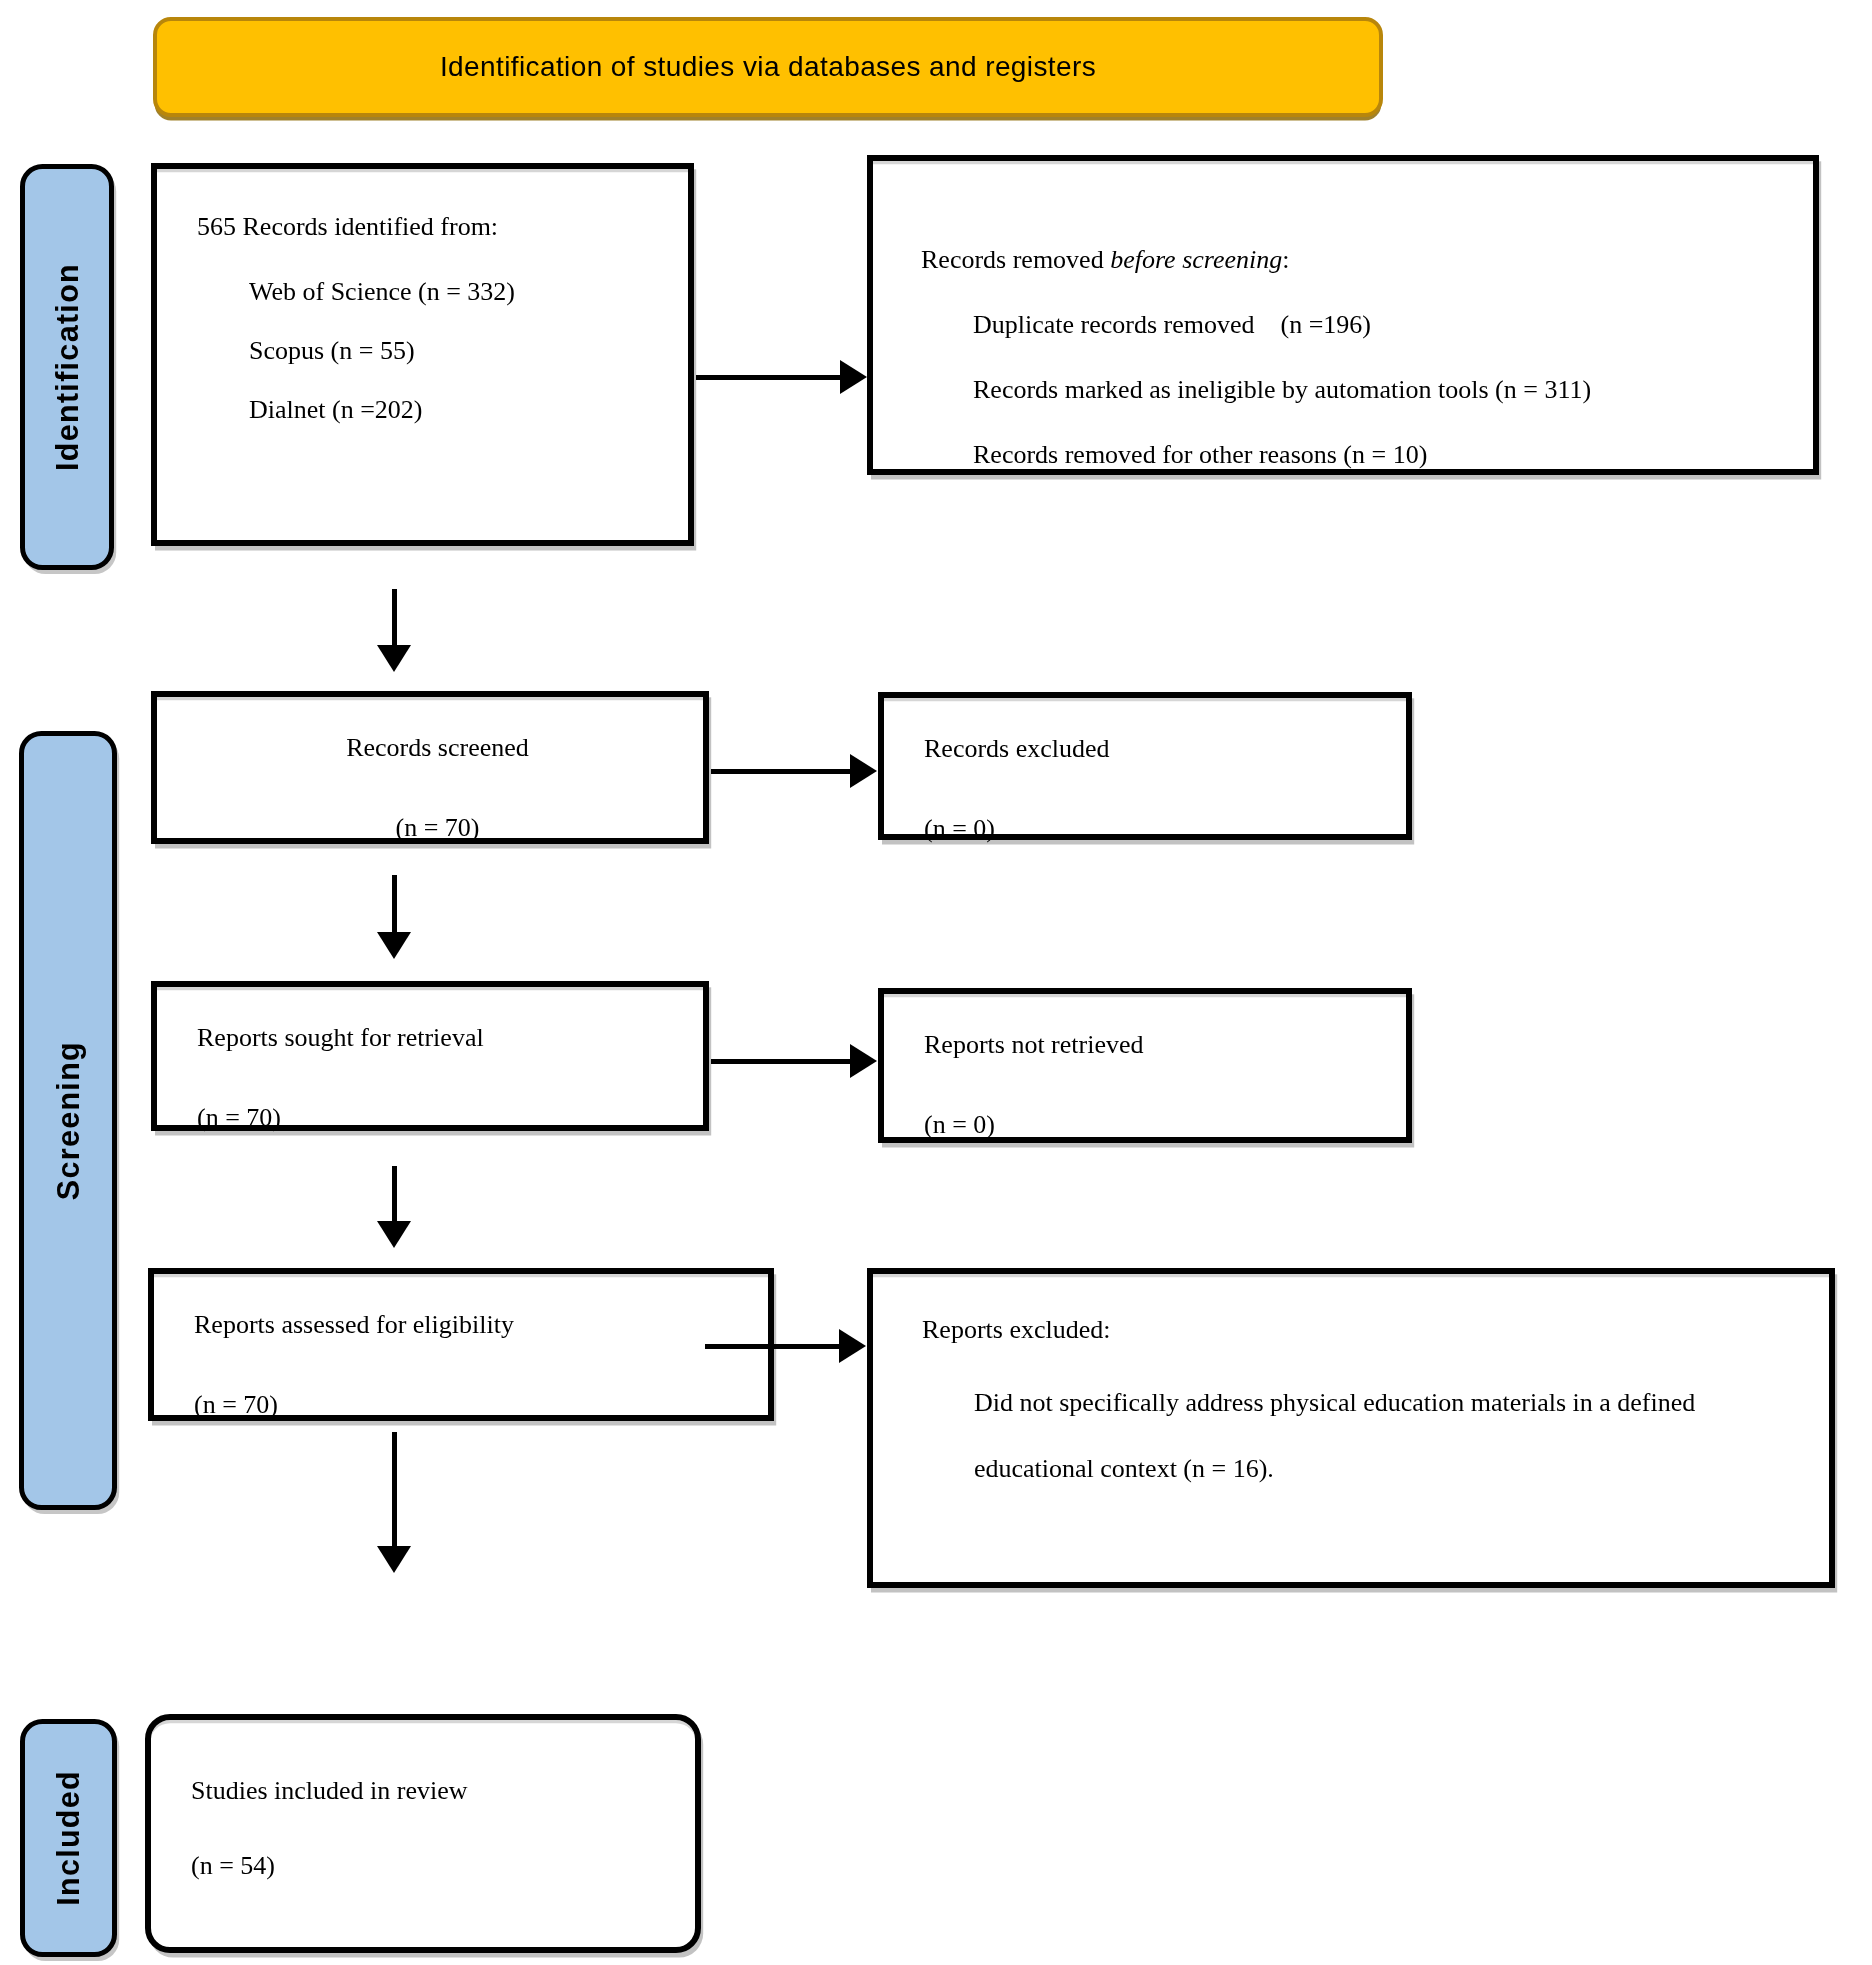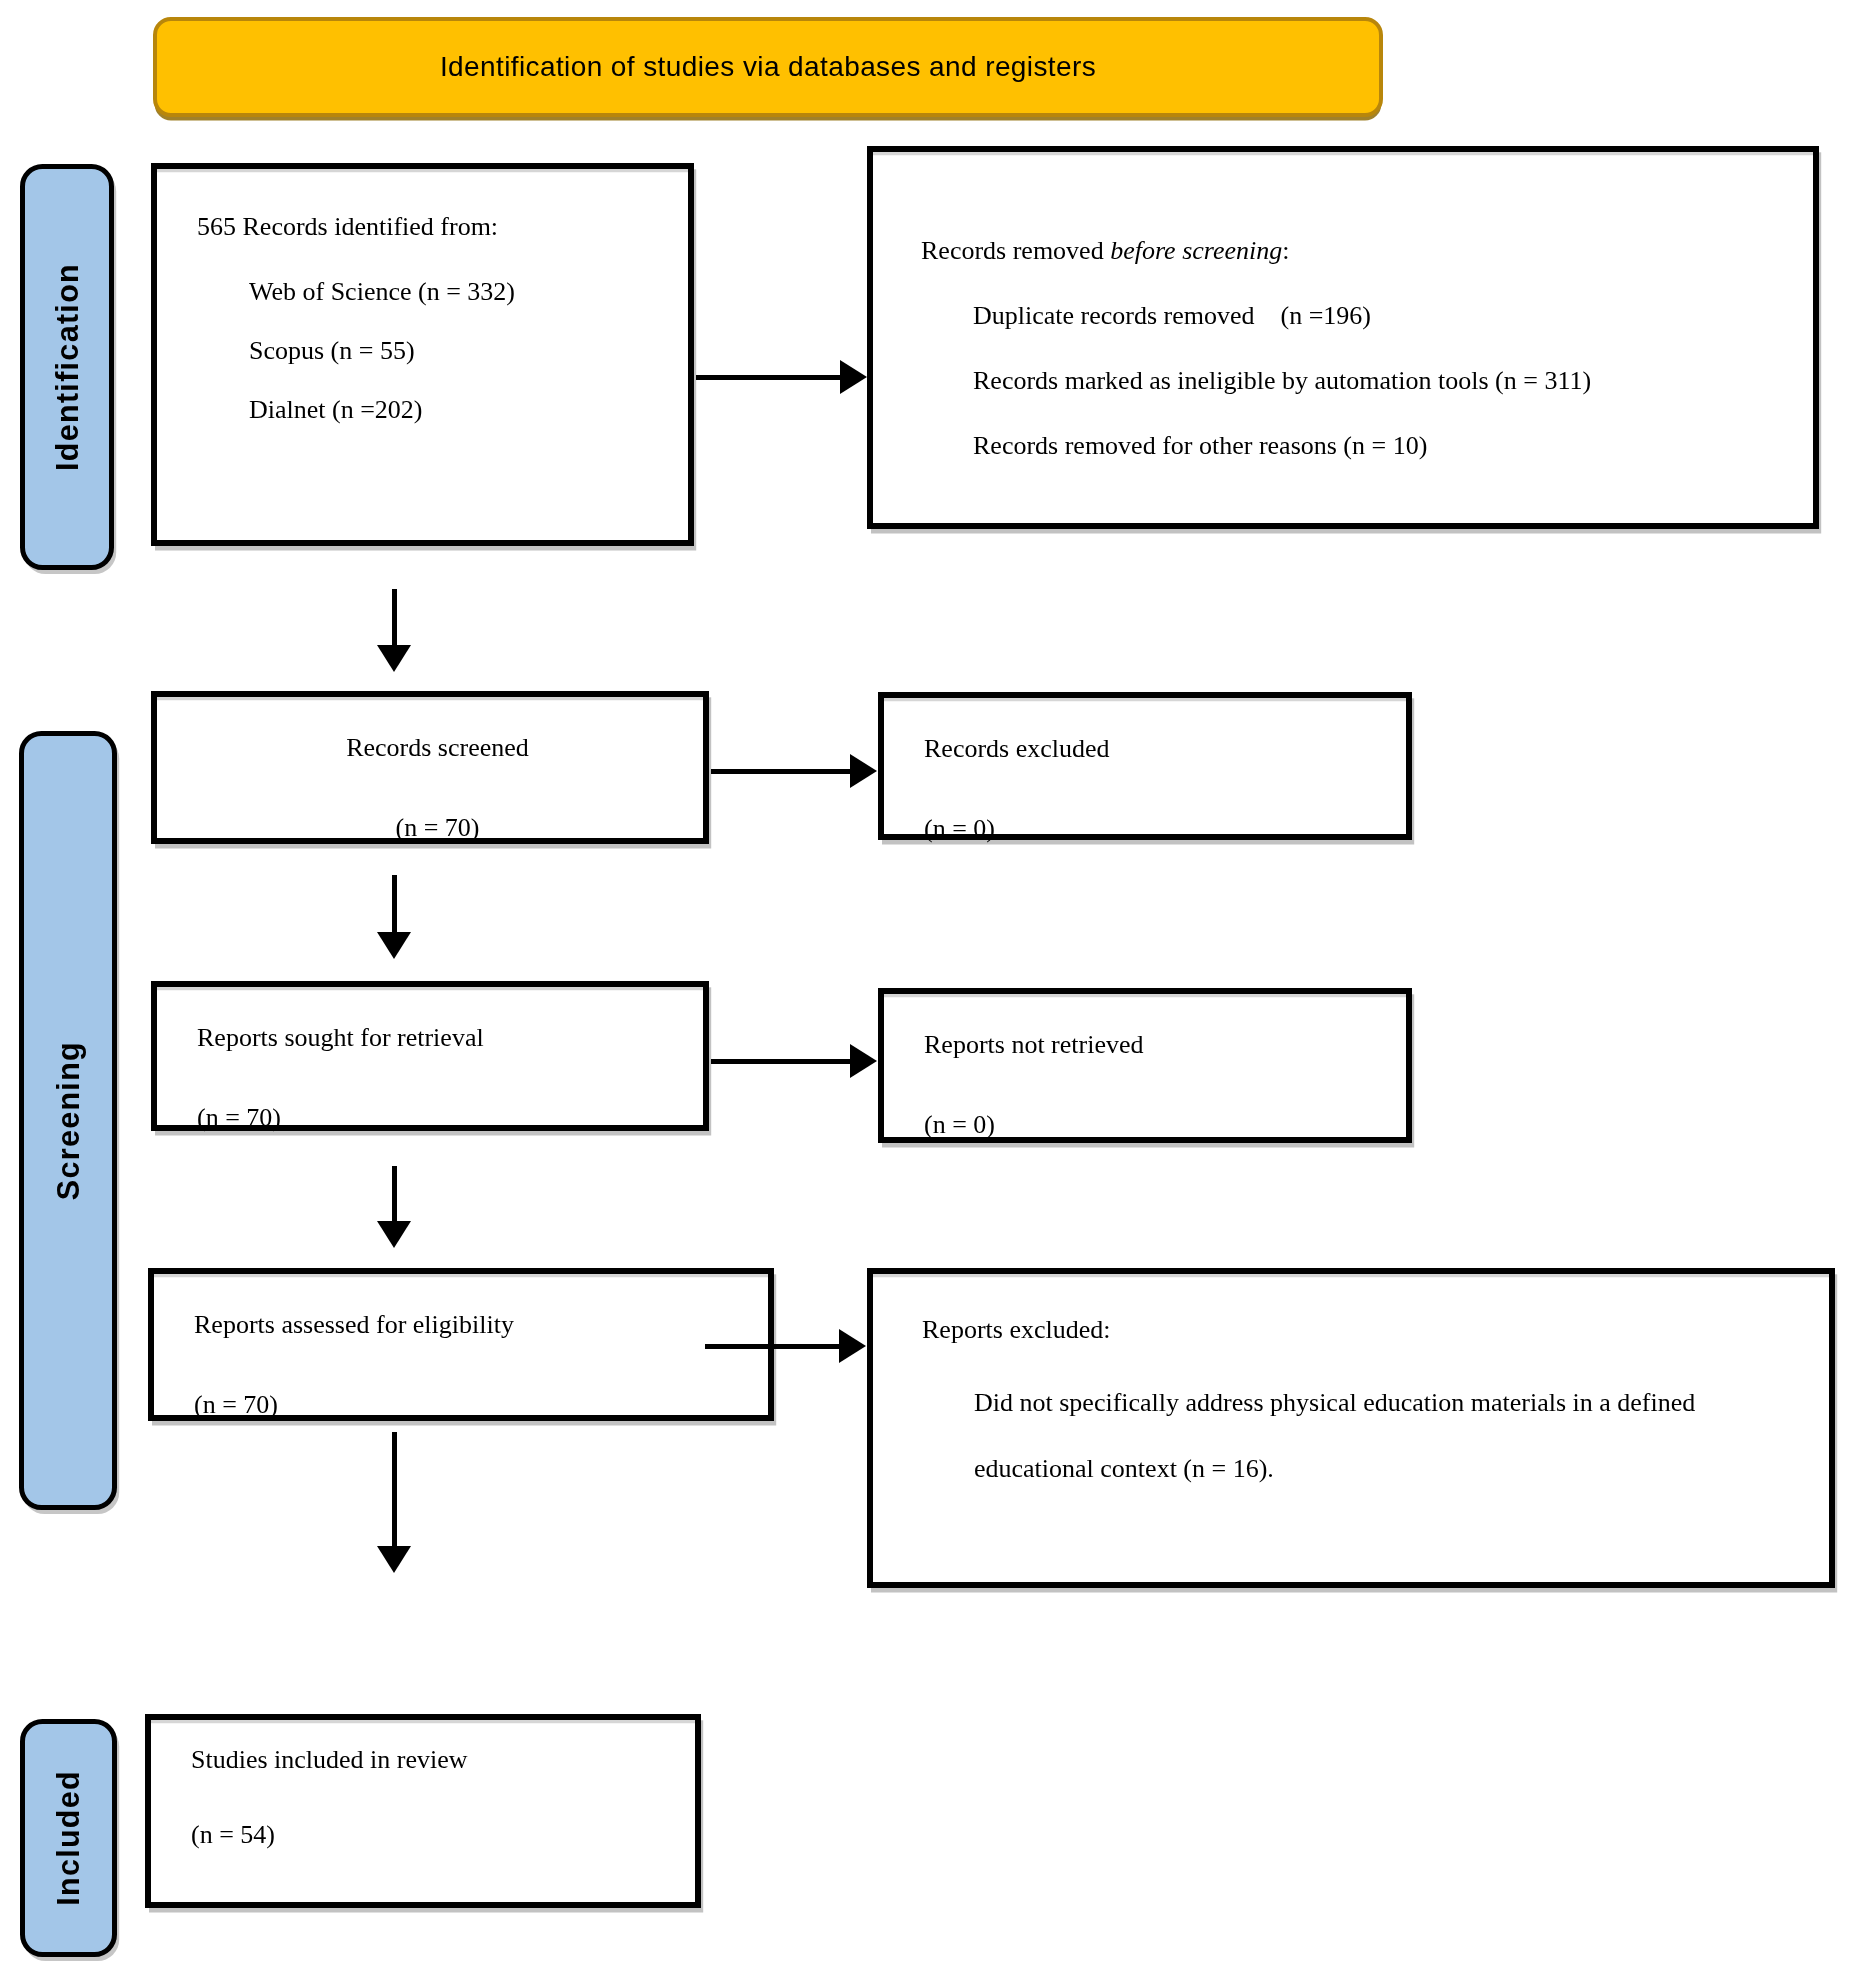--- a/index.html
+++ b/index.html
@@ -70,33 +70,33 @@
     padding: 21.6px 25px 9px 40px;
   }
   .line { line-height: 57px; white-space: pre-wrap; }
   .line.indent { padding-left: 52px; }
   .line.gap { margin-top: 23px; }
 
   .box-records-identified { left: 151px; top: 163px; width: 543px; height: 383px; padding-top: 28px; }
   .box-records-identified .line { line-height: 59px; }
   .box-records-identified .line:first-child { margin-bottom: 6.3px; }
 
-  .box-records-removed { left: 867px; top: 146px; width: 952px; height: 383px; padding-top: 66px; padding-left: 48px; }
+  .box-records-removed { left: 867px; top: 155px; width: 952px; height: 320px; padding-top: 66px; padding-left: 48px; }
   .box-records-removed .line { line-height: 65px; }
 
   .box-records-screened   { left: 151px;  top: 691px; width: 558px; height: 153px; text-align: center; }
   .box-records-excluded   { left: 878px; top: 692px; width: 534px; height: 148px; }
   .box-reports-sought     { left: 151px;  top: 981px; width: 558px; height: 150px; }
   .box-reports-not-retrieved { left: 878px; top: 988px; width: 534px; height: 155px; }
   .box-reports-assessed   { left: 148px;  top: 1268px; width: 626px; height: 153px; }
 
   .box-reports-excluded { left: 867px; top: 1268px; width: 968px; height: 320px; padding-top: 27px; padding-left: 49px; padding-right: 40px; }
   .box-reports-excluded .line.indent { line-height: 66px; margin-top: 11.7px; }
 
-  .box-studies-included { left: 145px; top: 1714px; width: 556px; height: 194px; padding-top: 11px; }
+  .box-studies-included { left: 145px; top: 1714px; width: 556px; height: 239px; padding-top: 42px; border-radius: 25px; }
   .box-studies-included .line.gap { margin-top: 18px; }
 
   .italic { font-style: italic; }
 
   
   .arrow-h {
     position: absolute;
     height: 4.5px;
     background: #000;
   }

